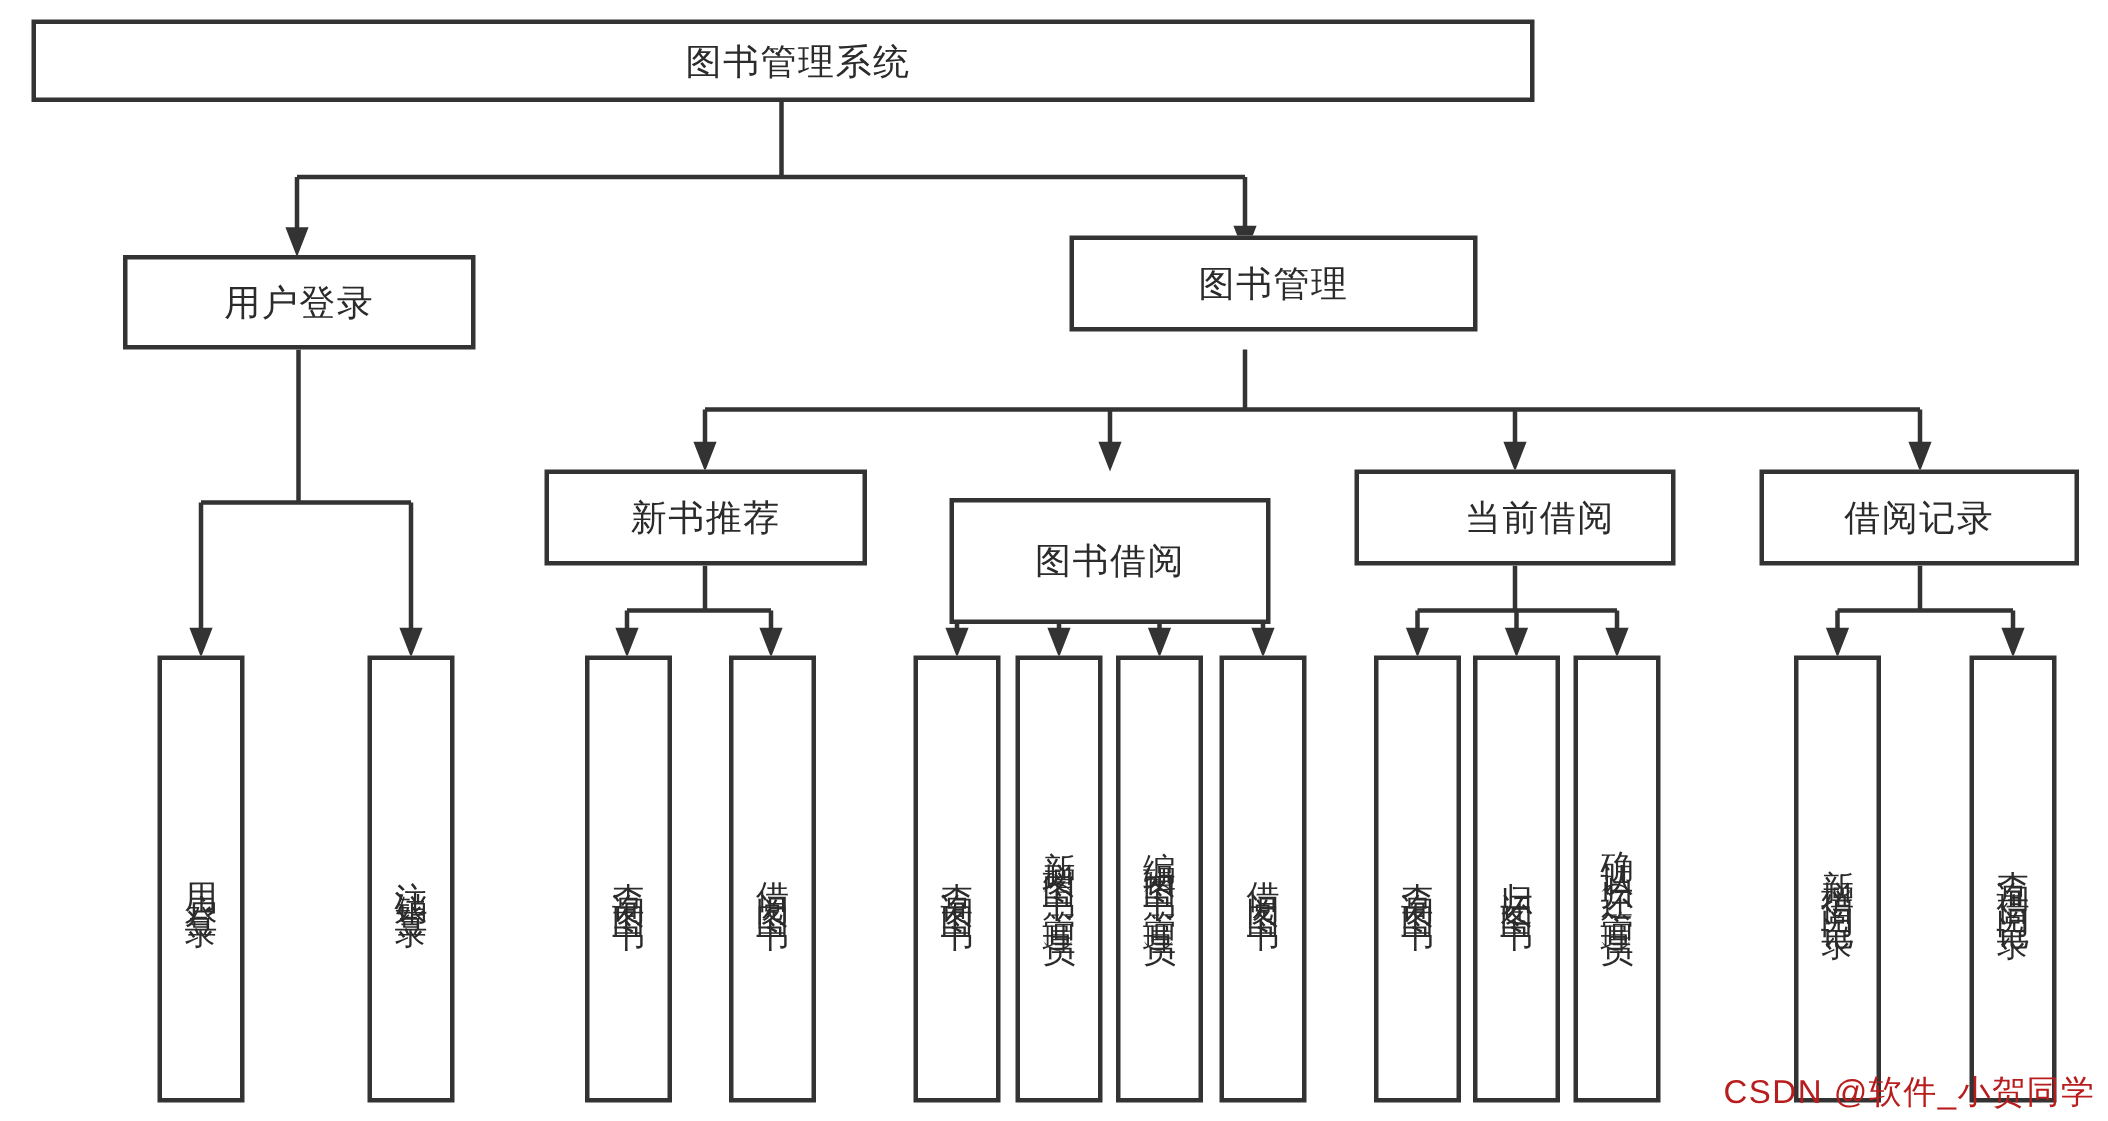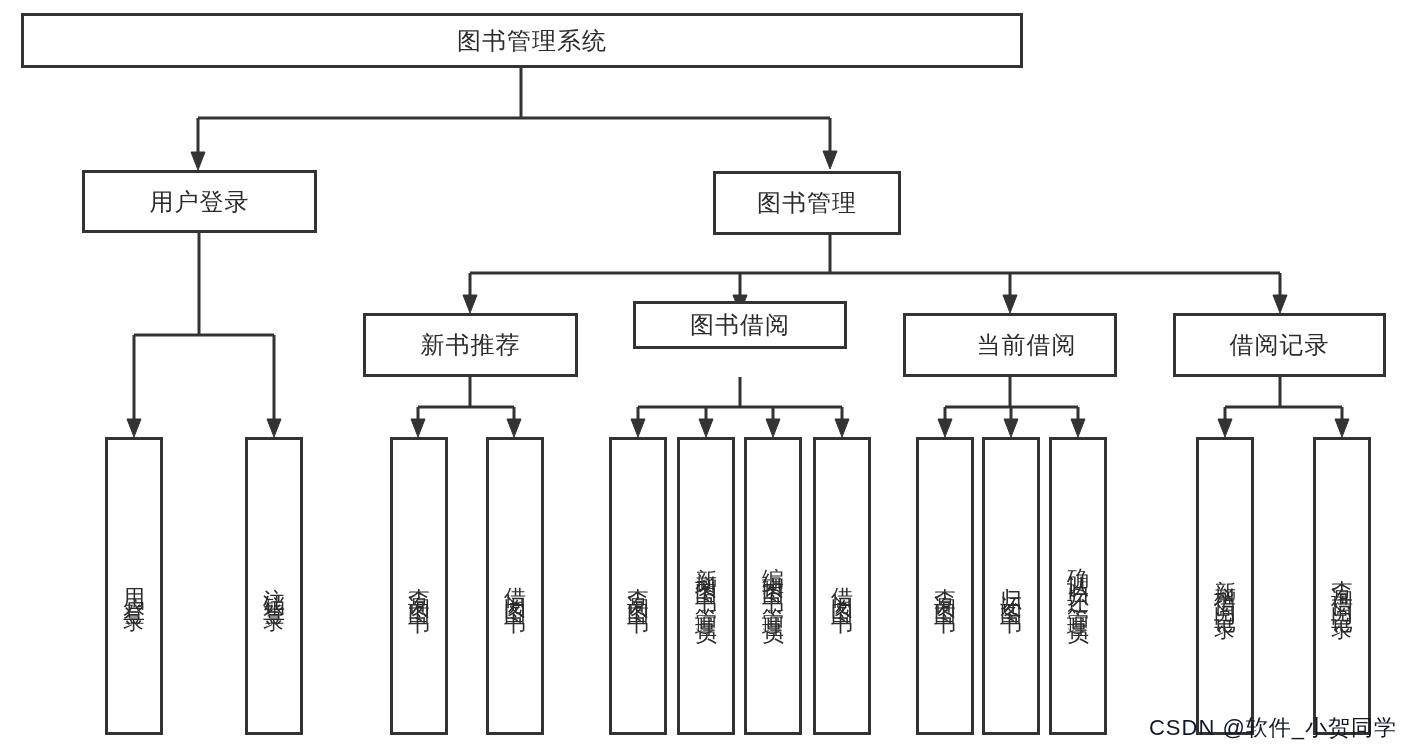--- a/index.html
+++ b/index.html
@@ -35,21 +35,21 @@
     writing-mode:vertical-rl;
     text-orientation:upright;
     font-size:22px;
     line-height:1;
     letter-spacing:8px;
   }
   .watermark {
     position:absolute;
     right:8px; bottom:4px;
     font-size:22px;
-    color:#0f172a;
+    color:#b91c1c;
     letter-spacing:1px;
     z-index:5;
     white-space:nowrap;
   }
 </style>
 </head>
 <body>
 
 <div class="canvas">
 
@@ -82,24 +82,24 @@
       <polygon points="1004,419 1018,419 1011,437"></polygon>
       <polygon points="1071,419 1085,419 1078,437"></polygon>
       <polygon points="1218,419 1232,419 1225,437"></polygon>
       <polygon points="1335,419 1349,419 1342,437"></polygon>
     </g>
   </svg>
 
   <div class="box hbox" style="left:21px; top:13px; width:1002px; height:55px;padding-left:20px;">图书管理系统</div>
 
   <div class="box hbox" style="left:82px; top:170px; width:235px; height:63px;">用户登录</div>
-  <div class="box hbox" style="left:713px; top:171px; width:188px; height:64px;">图书管理</div>
+  <div class="box hbox" style="left:713px; top:157px; width:272px; height:64px;">图书管理</div>
 
   <div class="box hbox" style="left:363px; top:313px; width:215px; height:64px;">新书推荐</div>
-  <div class="box hbox" style="left:633px; top:301px; width:214px; height:48px;">图书借阅</div>
+  <div class="box hbox" style="left:633px; top:332px; width:214px; height:84px;">图书借阅</div>
   <div class="box hbox" style="left:903px; top:313px; width:214px; height:64px;padding-left:33px;">当前借阅</div>
   <div class="box hbox" style="left:1173px; top:313px; width:213px; height:64px;">借阅记录</div>
 
   <div class="box vbox" style="left:105px; top:437px; width:58px; height:298px;">用户登录</div>
   <div class="box vbox" style="left:245px; top:437px; width:58px; height:298px;">注销登录</div>
 
   <div class="box vbox" style="left:390px; top:437px; width:58px; height:298px;">查询图书</div>
   <div class="box vbox" style="left:486px; top:437px; width:58px; height:298px;">借阅图书</div>
 
   <div class="box vbox" style="left:609px; top:437px; width:58px; height:298px;">查询图书</div>

